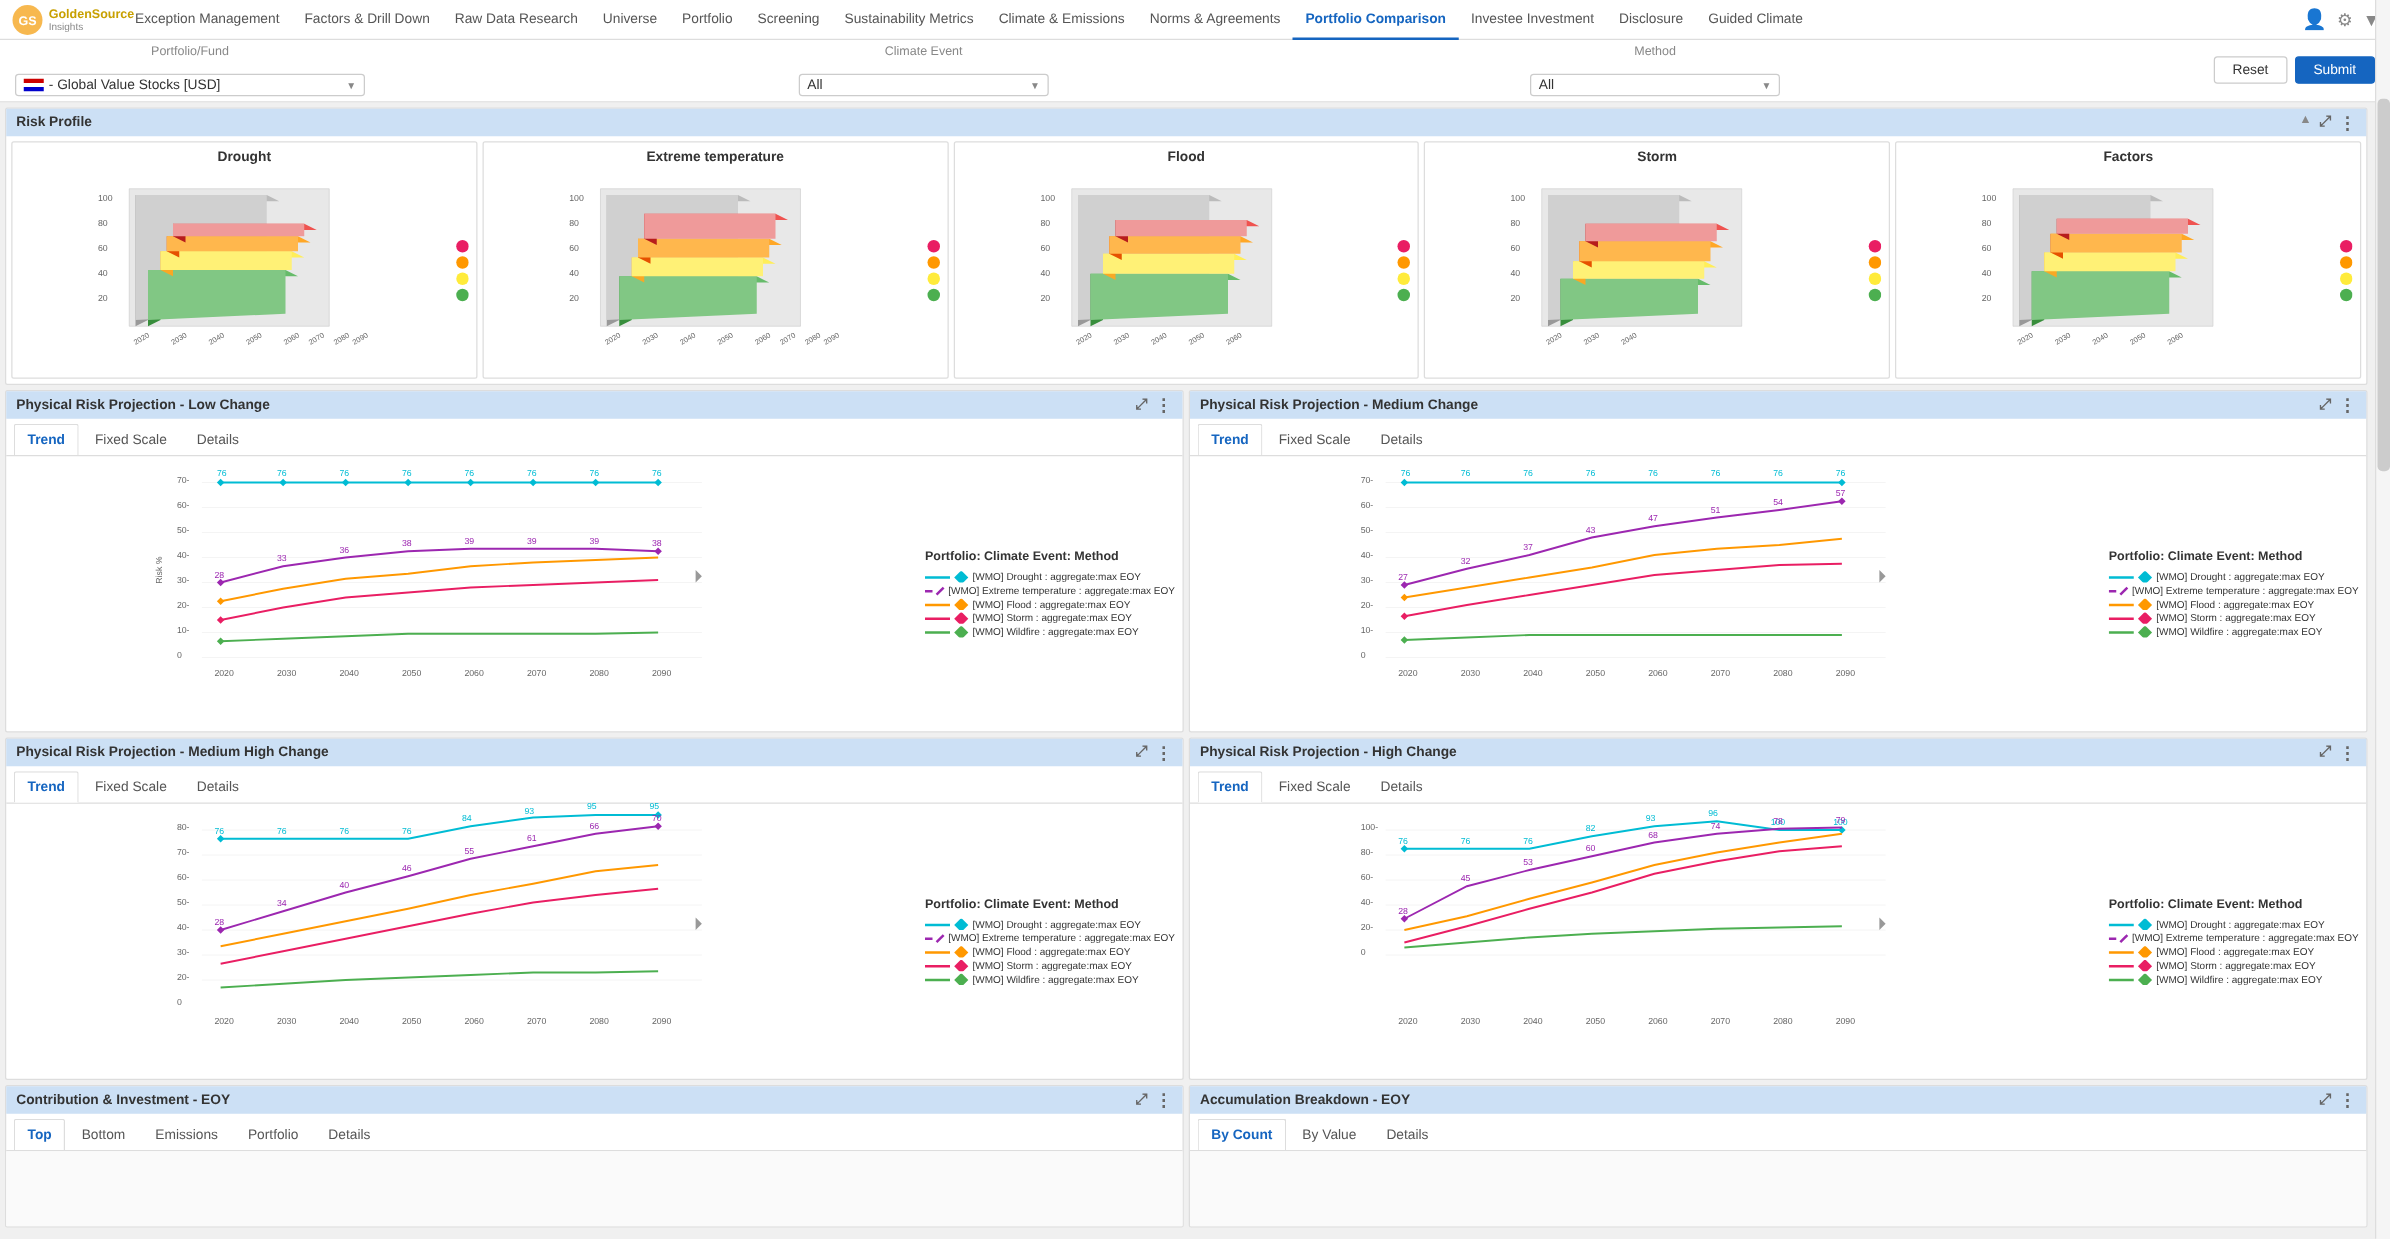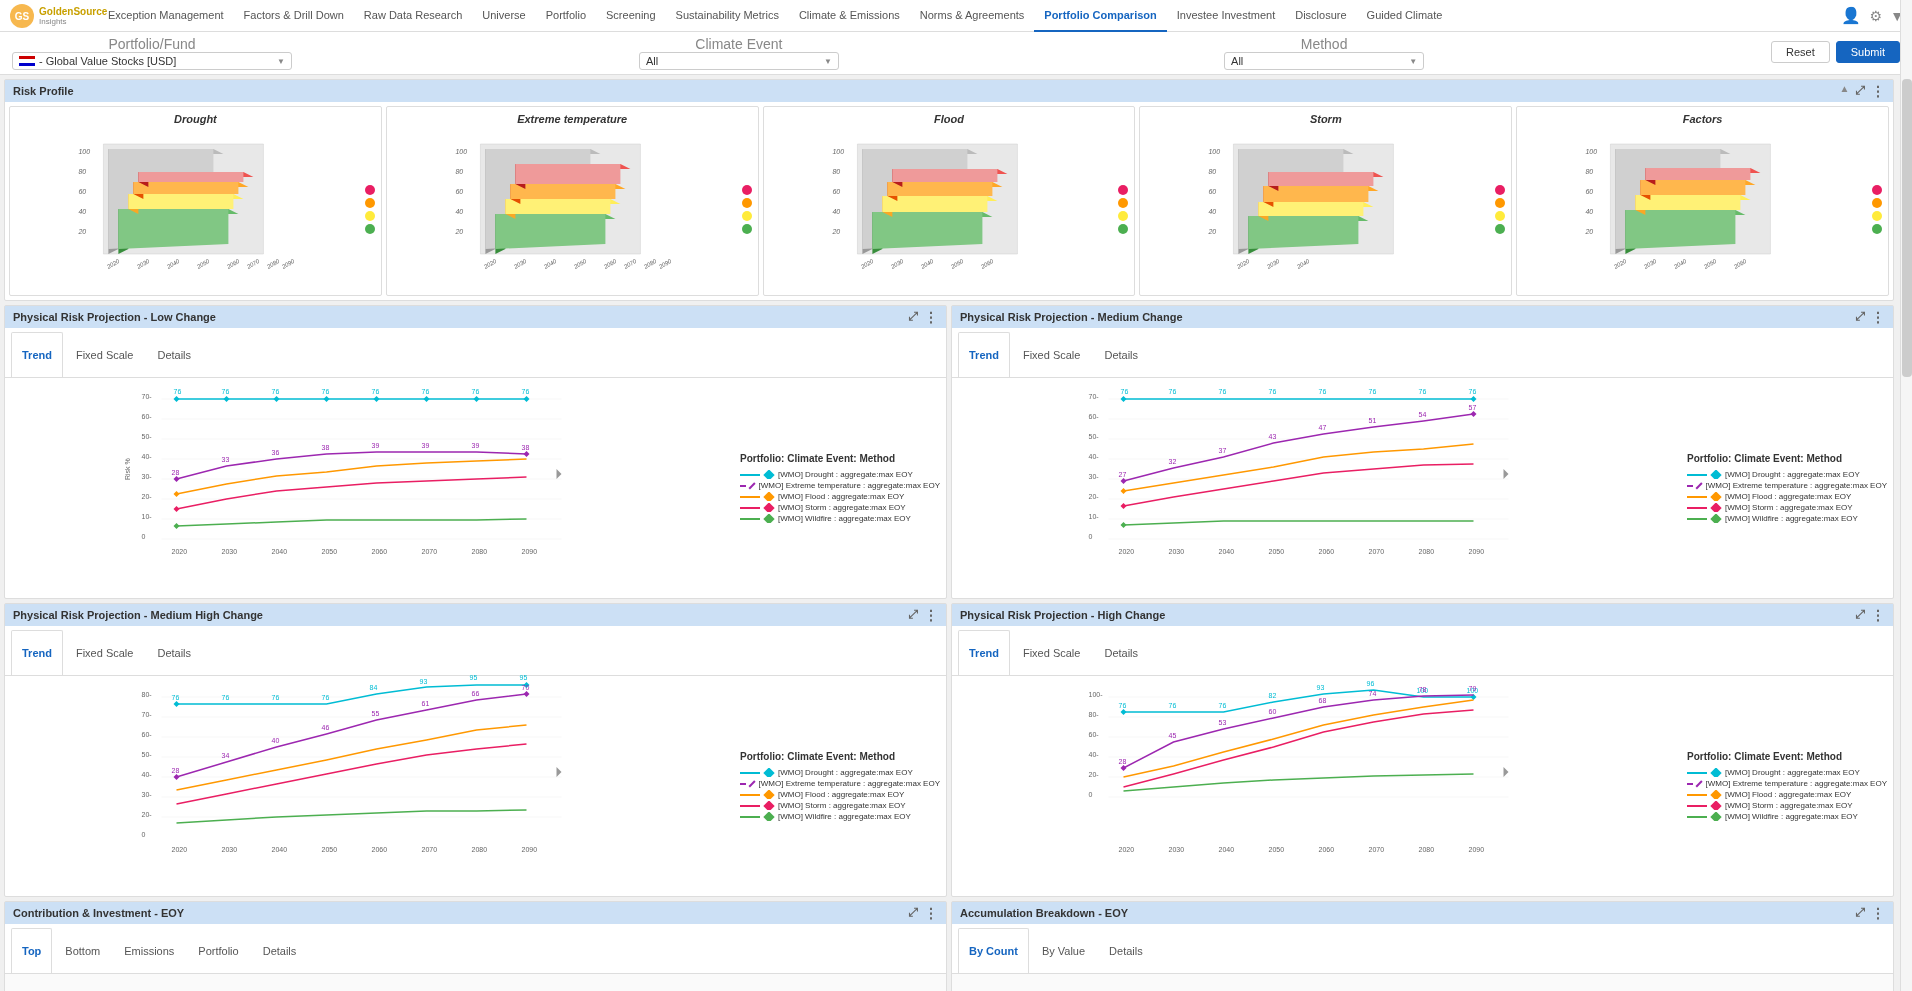--- a/index.html
+++ b/index.html
@@ -38,21 +38,21 @@
       align-items: center;
       padding: 4px 12px;
       gap: 16px;
     }
     .filter-group {
       display: flex;
       flex-direction: column;
       align-items: center;
       flex: 1;
     }
-    .filter-label { font-size: 14px; color: #888; margin-bottom: 0; }
+    .filter-label { font-size: 10px; color: #888; margin-bottom: 12px; }
     .filter-select {
       display: flex;
       align-items: center;
       border: 1px solid #ccc;
       border-radius: 3px;
       padding: 2px 6px;
       background: #fff;
       width: 100%;
       font-size: 11px;
       cursor: pointer;
@@ -88,21 +88,20 @@
       align-items: center;
       justify-content: space-between;
     }
     .panel-header-actions { display: flex; gap: 6px; }
     
     
     .risk-profile-grid {
       display: flex;
       padding: 4px;
       gap: 4px;
-      font-style: italic;
     }
     .risk-card {
       flex: 1;
       border: 1px solid #ddd;
       border-radius: 2px;
       padding: 6px;
       min-width: 0;
       background: #fff;
     }
     .risk-card-title {
@@ -170,21 +169,21 @@
     .legend-item { display: flex; align-items: center; gap: 3px; white-space: nowrap; overflow: hidden; }
     
     
     .tab-bar {
       display: flex;
       padding: 4px 6px 0;
       border-bottom: 1px solid #ddd;
       gap: 2px;
     }
     .tab {
-      padding: 16px 10px;
+      padding: 6px 10px;
       font-size: 11px;
       cursor: pointer;
       border: 1px solid transparent;
       border-bottom: none;
       border-radius: 2px 2px 0 0;
       color: #555;
     }
     .tab.active {
       background: #fff;
       border-color: #ddd;

